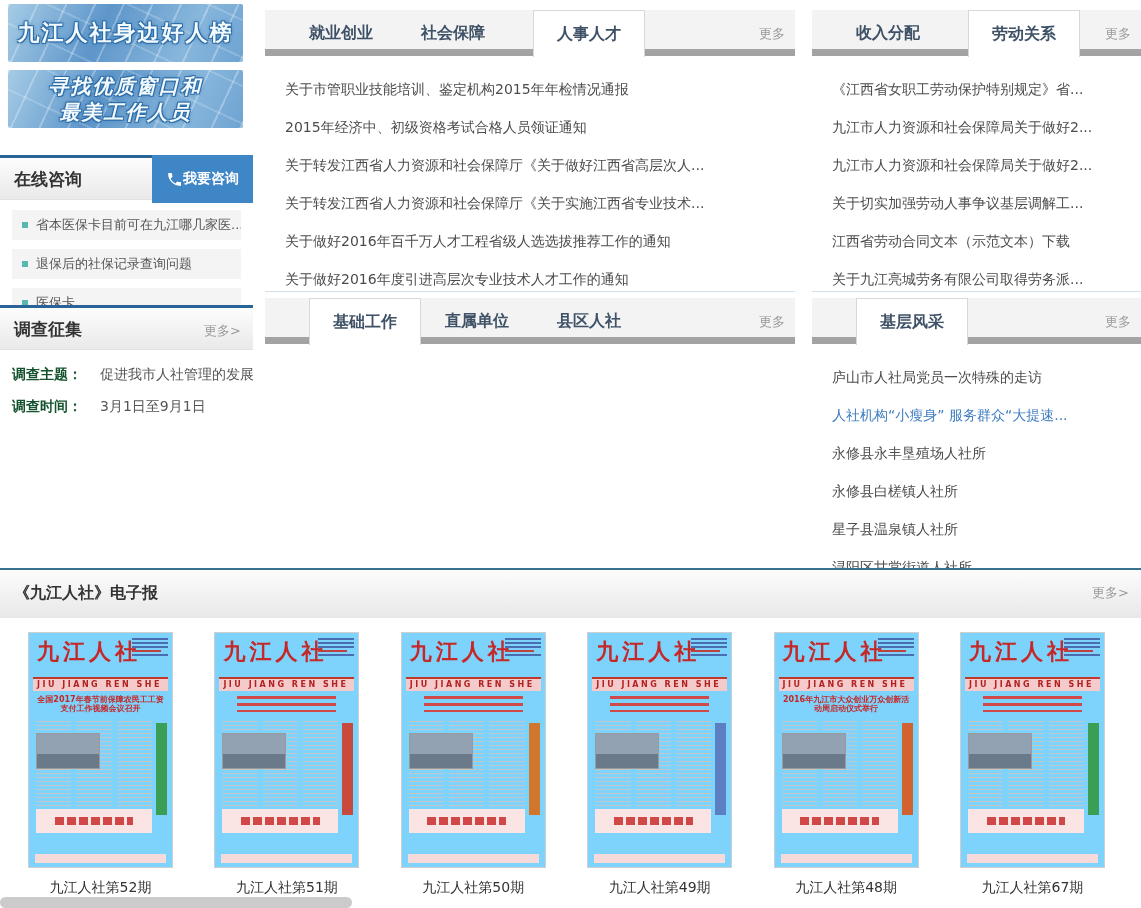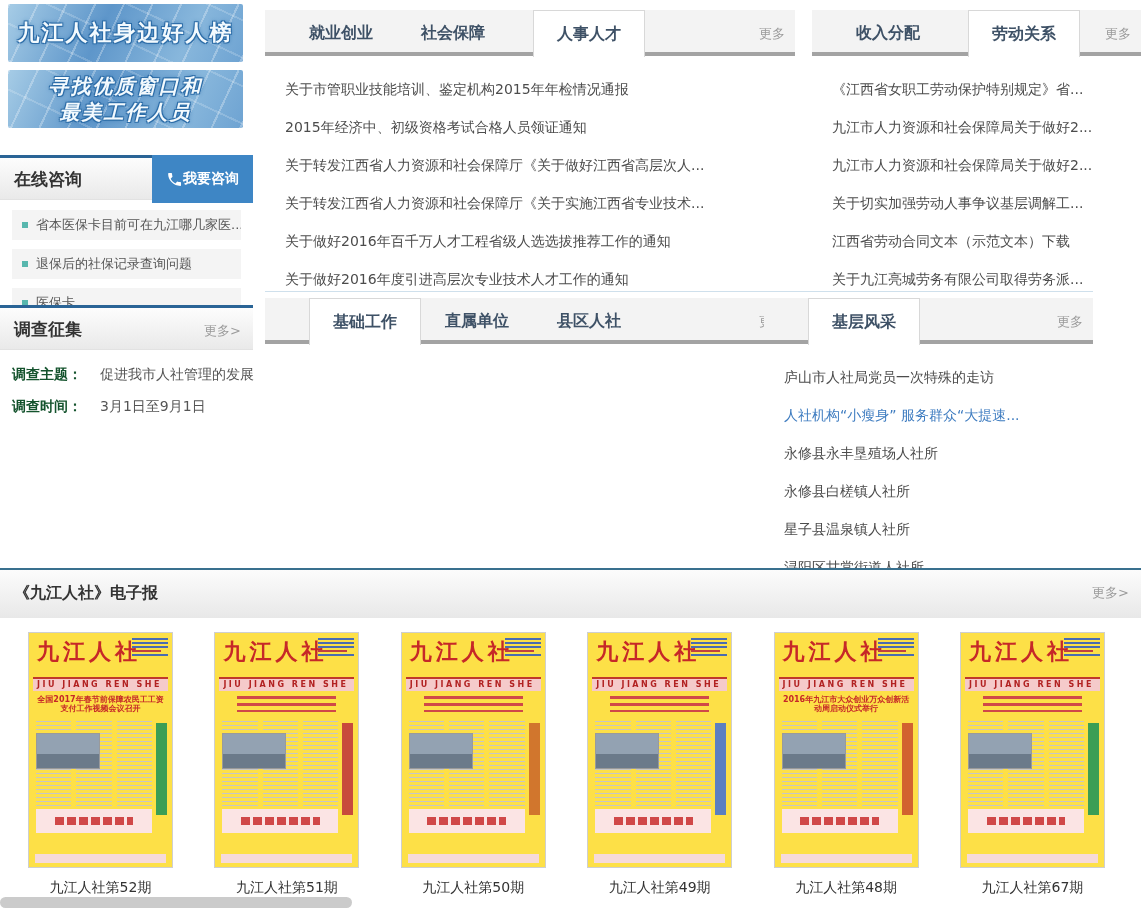--- a/index.html
+++ b/index.html
@@ -41,42 +41,42 @@
     text-decoration:none; cursor:pointer; }
   .survey-rows { padding:16px 12px 0 12px; }
   .srow { font-size:14px; color:#555; margin-bottom:14px; white-space:nowrap; }
   .srow b { color:#14532d; margin-right:18px; }
 
   
   .panel { position:absolute; }
   .panel-mid-top  { left:265px; top:10px;  width:530px; }
   .panel-mid-bot  { left:265px; top:298px; width:530px; }
   .panel-right-top{ left:812px; top:10px;  width:329px; }
-  .panel-right-bot{ left:764px; top:298px; width:329px; }
+  .panel-right-bot{ left:812px; top:298px; width:329px; }
   .panel.lower::before { content:""; position:absolute; top:-7px; left:0; right:0;
     border-top:1px solid #cfe0ec; }
-  .tabbar { position:relative; height:46px; background:#f3f3f3; border-bottom:4px solid #a3a3a3;
+  .tabbar { position:relative; height:46px; background:#f3f3f3; border-bottom:7px solid #a3a3a3;
     display:flex; padding-left:20px; }
   .tab { width:112px; text-align:center; line-height:46px; font-size:16px; font-weight:bold;
     color:#3e5166; cursor:pointer; }
   .tab.active { background:#fff; border:1px solid #d8d8d8; border-bottom:none;
     height:47px; margin-bottom:-1px;margin-left:24px; }
   .news-list { list-style:none; padding:14px 0 0 20px; }
   .news-list li { height:38px; line-height:38px; font-size:14px; color:#4c4c4c;
     white-space:nowrap; overflow:hidden; cursor:pointer; }
   .news-list li.hl { color:#3e7cc0; }
 
   
   .epaper { position:absolute; left:0; top:568px; width:1141px; height:340px;
     border-top:2px solid #39708e; }
   .ep-head { position:relative; height:48px; background:linear-gradient(#fcfcfc,#e8e8e8); }
   .ep-head h2 { position:absolute; left:14px; top:13px; font-size:16px; font-weight:bold; color:#333; }
   .papers { display:flex; justify-content:space-between; padding:14px 36px 0 28px; }
   .paper-item { width:145px; cursor:pointer; }
-  .paper { position:relative; width:145px; height:236px; background:#fde047;
+  .paper { position:relative; width:145px; height:236px; background:#7dd3fc;
     border:1px solid #cfcfcf; overflow:hidden; }
   .p-head { position:relative; height:44px; padding:4px 6px 0 8px; }
   .p-title { font-family:"DejaVu Serif","Liberation Serif",serif; font-weight:bold;
     color:#c62828; font-size:22px; letter-spacing:4px; line-height:28px; }
   .p-info { position:absolute; right:4px; top:5px; width:36px; }
   .p-info i { display:block; height:2px; margin-bottom:2px; background:#4a6cb0; }
   .p-info i:nth-child(4) { background:#c04040; width:80%; }
   .p-band { height:14px; margin:0 4px; border-top:2px solid #c0392b; background:#f5caca;
     color:#b22222; font-size:8px; font-weight:bold; letter-spacing:2.5px; line-height:12px;
     padding-left:4px; white-space:nowrap; overflow:hidden; }

